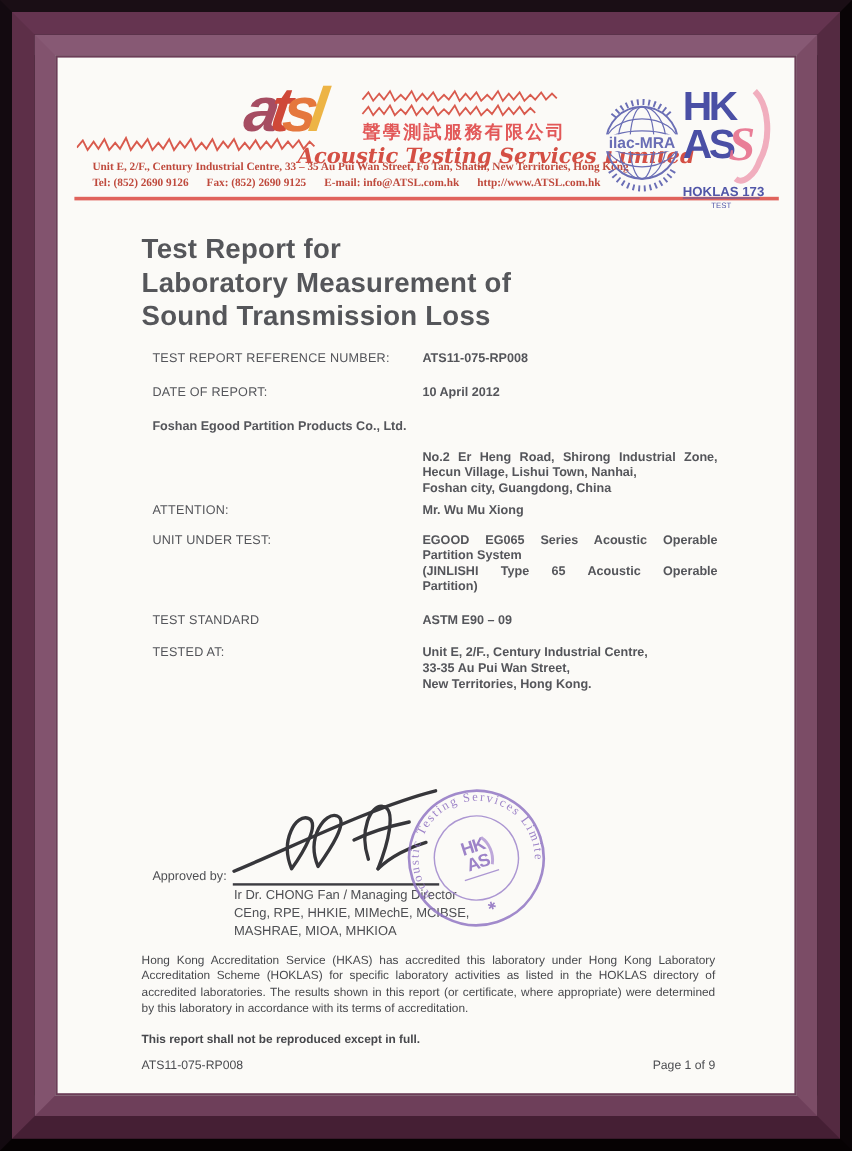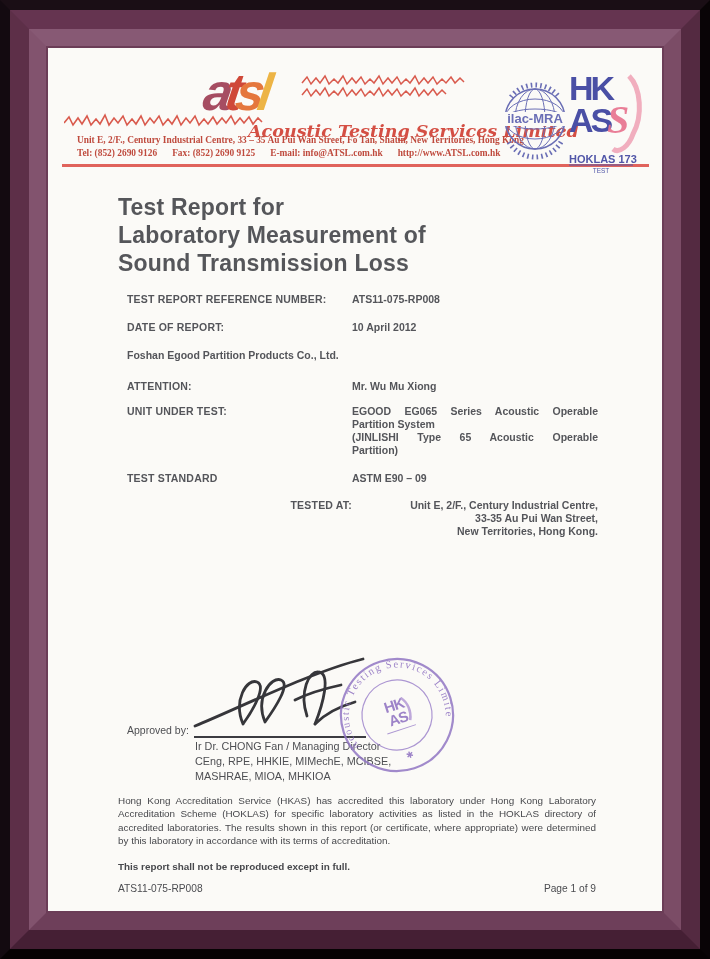--- a/index.html
+++ b/index.html
@@ -36,30 +36,30 @@
   .ilac { position:absolute; left:453px; top:28px; }
   .hkas { position:absolute; left:519px; top:22px; }
 
   
   .title { position:absolute; left:70px; top:145px; font-size:23px; font-weight:bold;
            color:#55565a; line-height:28px; letter-spacing:.2px; }
 
   
   .fields { position:absolute; left:79px; top:245px; width:472px; font-size:10.5px; }
   .fieldrow { display:flex; margin-bottom:15px; }
-  .fieldrow .label { width:225px; flex:0 0 225px; font-weight:bold; letter-spacing:.2px; }
+  .fieldrow .label { width:225px; flex:0 0 225px; font-weight:normal; letter-spacing:.2px; }
   .fieldrow .value { width:246px; flex:0 0 246px; font-weight:bold; }
   .vline { line-height:13px; }
   .vline.just { text-align:justify; text-align-last:justify; }
   .fieldrow:nth-child(3) { margin-bottom:13px; }
   .fieldrow:nth-child(4) { margin-bottom:5px; }
   .fieldrow:nth-child(5) { margin-bottom:12px; }
   .fieldrow:nth-child(6) { }
   .fieldrow:nth-child(7) { margin-bottom:14px; }
-  .fieldrow:nth-child(8) { margin-bottom:0;text-align:right; }
+  .fieldrow:nth-child(8) { margin-bottom:0; }
 
   
   .approved-by { position:absolute; left:79px; top:676px; font-size:10.5px; color:#4e4f53; }
   .signature { position:absolute; left:143px; top:604px; }
   .sig-line { position:absolute; left:146px; top:688px; width:172px; height:1.6px; background:#3c3c41; }
   .approver { position:absolute; left:147px; top:691px; font-size:10.8px; line-height:15px; color:#4e4f53; }
   .stamp { position:absolute; left:288px; top:606px; opacity:.85; }
 
   
   .accred-note { position:absolute; left:70px; top:746px; width:478px; font-size:9.9px;
@@ -81,20 +81,21 @@
         <polyline fill="none" stroke="#d95a4d" stroke-width="1.6" points="0,11 5,5 9,13 14,6 18,12 23,4 27,13 32,7 36,12 41,3 45,13 50,6 54,11 59,4 63,13 68,7 72,12 77,4 81,13 86,6 90,11 95,4 99,13 104,7 108,12 113,4 117,13 122,6 126,11 131,4 135,13 140,7 144,12 149,5 153,12 158,6 162,11 167,4 171,12 176,6 180,11 185,5 189,12 194,6 198,10"></polyline>
       </svg>
 
       <div class="atsl"><span style="color: rgb(166, 77, 98);">a</span><span style="color: rgb(207, 72, 56);">t</span><span style="color: rgb(229, 119, 61);">s</span><span style="color: rgb(237, 180, 69);">l</span></div>
 
       <svg class="squiggle-right" width="168" height="28" viewBox="0 0 168 28">
         <polyline fill="none" stroke="#d95a4d" stroke-width="1.5" points="2,9 7,3 11,10 16,4 20,9 25,2 29,10 34,5 38,9 43,2 47,10 52,4 56,9 61,3 65,10 70,5 74,9 79,2 83,10 88,4 92,9 97,3 101,10 106,5 110,9 115,2 119,10 124,4 128,9 133,3 137,10 142,5 146,9 151,3 155,9 160,4 164,8"></polyline>
         <polyline fill="none" stroke="#d95a4d" stroke-width="1.5" points="2,21 7,15 11,22 16,16 20,21 25,14 29,22 34,17 38,21 43,14 47,22 52,16 56,21 61,15 65,22 70,17 74,21 79,14 83,22 88,16 92,21 97,15 101,22 106,17 110,21 115,14 119,22 124,16 128,21 133,15 137,21 142,16 146,20"></polyline>
       </svg>
 
+      <div class="zh-name">聲學測試服務有限公司</div>
       <div class="en-name">Acoustic Testing Services Limited</div>
       <div class="addr1">Unit E, 2/F., Century Industrial Centre, 33 – 35 Au Pui Wan Street, Fo Tan, Shatin, New Territories, Hong Kong</div>
       <div class="addr2">
               <span>Tel: (852) 2690 9126</span>
               <span>Fax: (852) 2690 9125</span>
               <span>E-mail: info@ATSL.com.hk</span>
               <span>http://www.ATSL.com.hk</span>
             </div>
       <div class="red-rule"></div>
 
@@ -139,20 +140,25 @@
                   <div class="vline">10 April 2012</div>
                 </div>
               </div>
               <div class="fieldrow">
                 <div class="value">
                   <div class="vline">Foshan Egood Partition Products Co., Ltd.</div>
                 </div>
               </div>
               <div class="fieldrow">
                 <div class="label"></div>
+                <div class="value">
+                  <div class="vline just">No.2 Er Heng Road, Shirong Industrial Zone,</div>
+                  <div class="vline">Hecun Village, Lishui Town, Nanhai,</div>
+                  <div class="vline">Foshan city, Guangdong, China</div>
+                </div>
               </div>
               <div class="fieldrow">
                 <div class="label">ATTENTION:</div>
                 <div class="value">
                   <div class="vline">Mr. Wu Mu Xiong</div>
                 </div>
               </div>
               <div class="fieldrow">
                 <div class="label">UNIT UNDER TEST:</div>
                 <div class="value">

